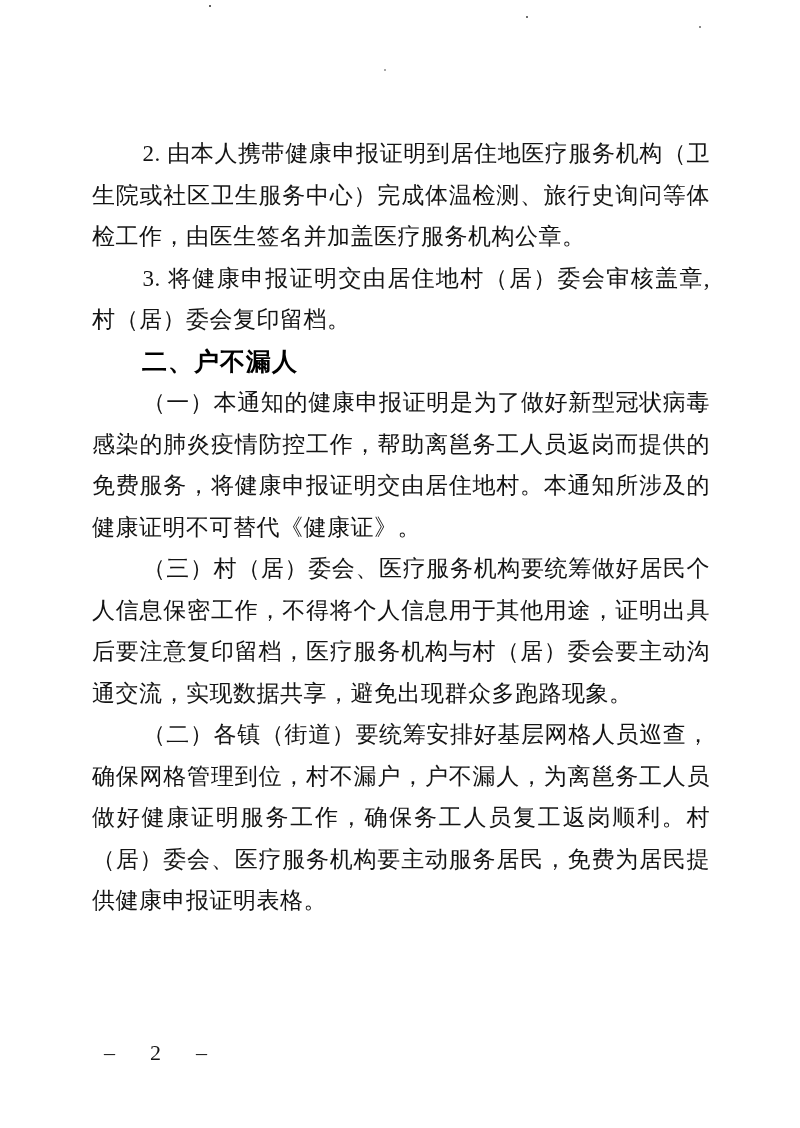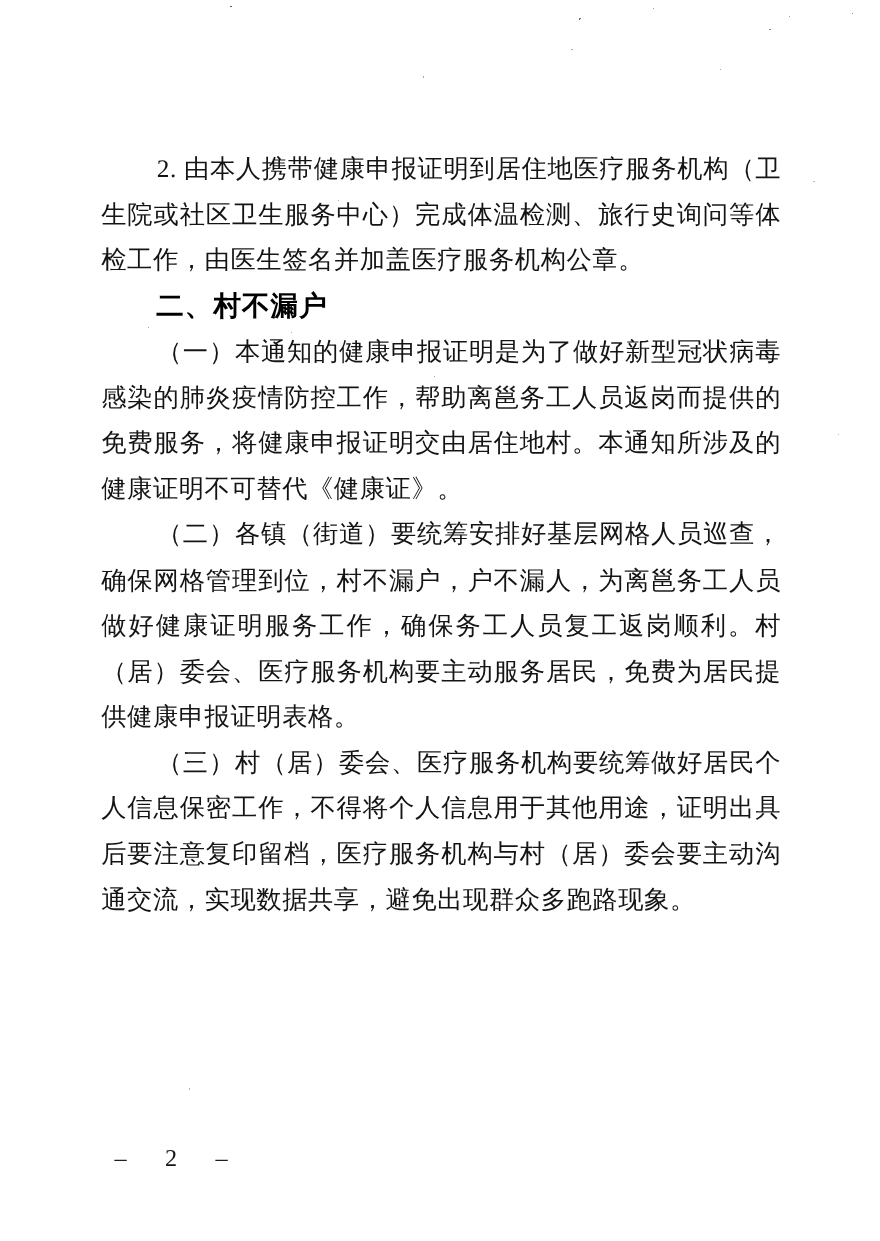--- a/index.html
+++ b/index.html
@@ -74,20 +74,21 @@
     letter-spacing: 8px;
     white-space: pre;
   }
 </style>
 </head>
 <body>
 
 <div class="page">
   <div class="content">
     <p class="body-para">2. 由本人携带健康申报证明到居住地医疗服务机构（卫生院或社区卫生服务中心）完成体温检测、旅行史询问等体检工作，由医生签名并加盖医疗服务机构公章。</p>
-    <p class="heading-para">二、村不漏户</p>
+    <p class="body-para">3. 将健康申报证明交由居住地村（居）委会审核盖章,村（居）委会复印留档。</p>
+    <p class="heading-para">二、户不漏人</p>
     <p class="body-para">（一）本通知的健康申报证明是为了做好新型冠状病毒感染的肺炎疫情防控工作，帮助离邕务工人员返岗而提供的免费服务，将健康申报证明交由居住地村。本通知所涉及的健康证明不可替代《健康证》。</p>
+    <p class="body-para">（三）村（居）委会、医疗服务机构要统筹做好居民个人信息保密工作，不得将个人信息用于其他用途，证明出具后要注意复印留档，医疗服务机构与村（居）委会要主动沟通交流，实现数据共享，避免出现群众多跑路现象。</p>
     <p class="body-para">（二）各镇（街道）要统筹安排好基层网格人员巡查，确保网格管理到位，村不漏户，户不漏人，为离邕务工人员做好健康证明服务工作，确保务工人员复工返岗顺利。村（居）委会、医疗服务机构要主动服务居民，免费为居民提供健康申报证明表格。</p>
-    <p class="body-para">（三）村（居）委会、医疗服务机构要统筹做好居民个人信息保密工作，不得将个人信息用于其他用途，证明出具后要注意复印留档，医疗服务机构与村（居）委会要主动沟通交流，实现数据共享，避免出现群众多跑路现象。</p>
   </div>
 
   <div class="page-number">–  2  –</div>
 </div>
 
 </body></html>

